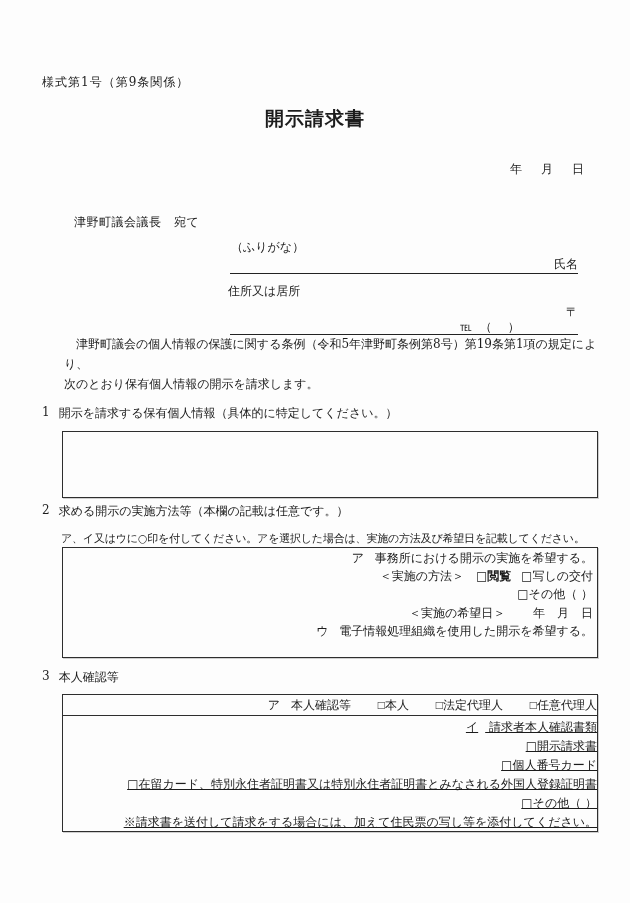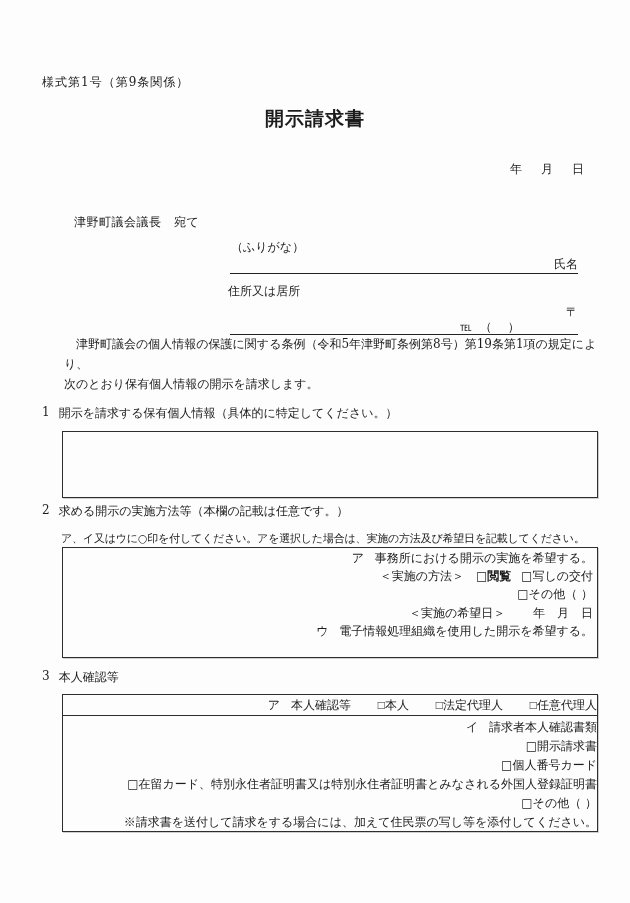--- a/index.html
+++ b/index.html
@@ -80,21 +80,21 @@
   .datewish-line { padding-left: 25px; }
   .date-val { margin-left: 24px; }
 
   .box3 { top: 694px; height: 138px; }
   .row-a {
     height: 20px; line-height: 20px;
     border-bottom: 1px solid #2e2e2e;
     padding-left: 9px; white-space: nowrap;
   }
   .row-a .sp { margin-left: 23px; font-family: Liberation Mono, monospace; }
-  .row-b { padding: 2px 0 0 9px; }
+  .row-b { padding: 2px 0 0 9px; text-decoration: underline; }
   .row-b .line { height: 19.1px; line-height: 19.1px; white-space: nowrap; }
   .row-b .indent { padding-left: 12px; }
 </style>
 </head>
 <body>
 
 <div class="page">
 
   <div class="form-number">様式第1号（第9条関係）</div>
 

